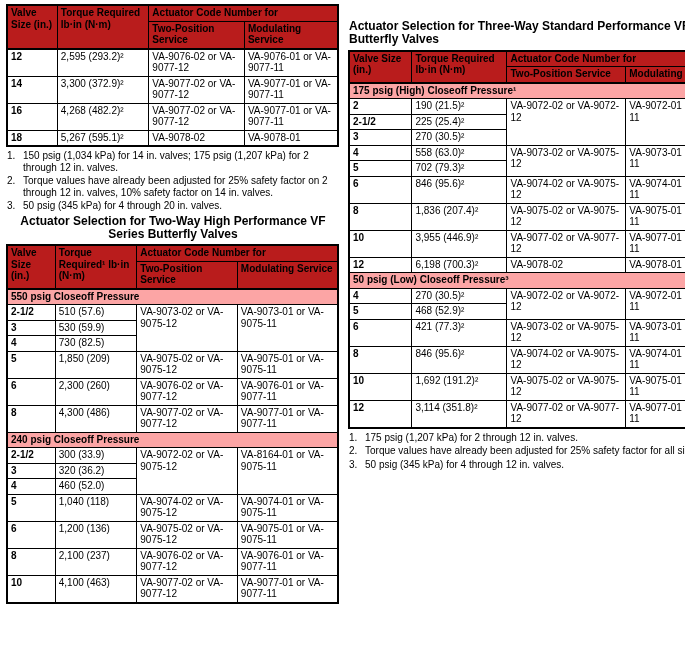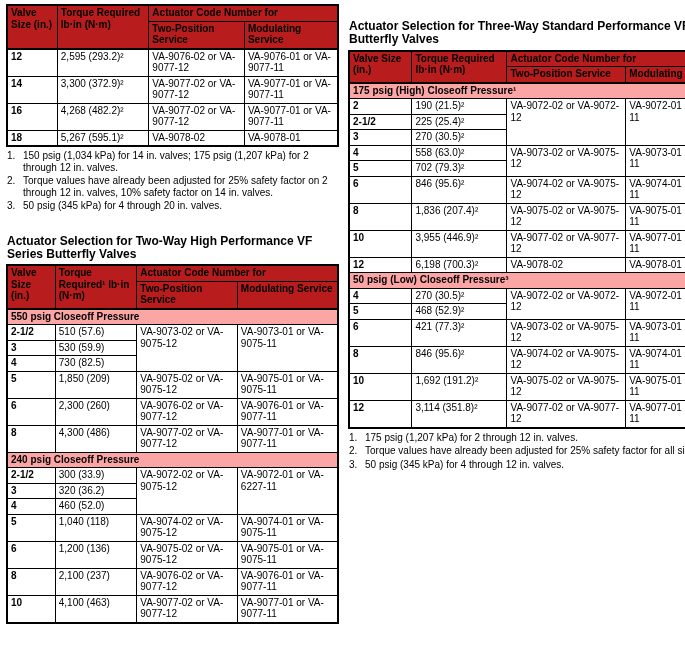--- a/index.html
+++ b/index.html
@@ -14,21 +14,21 @@
     font-size:15px;font-weight:bold;font-style:italic;
     margin:1px 0 18px 1px;letter-spacing:.1px;
   }
   .cols{display:flex;gap:9px;align-items:flex-start;}
   .col-left{width:333px;flex:none;}
   .col-right{width:400px;flex:none;padding-top:16px;}
   .table-heading{
     font-size:12px;font-weight:bold;line-height:1.12;
     margin:0 0 3px 1px;
   }
-  .table-heading.mt{margin-top:23px;}
+  .table-heading.mt{margin-top:3px;text-align:center;}
   table{
     border-collapse:collapse;width:100%;
     font-size:10px;line-height:1.15;table-layout:fixed;
     border:2px solid #000;
   }
   th,td{
     border:1px solid #000;
     padding:1px 3px 2px 3px;
     text-align:left;vertical-align:top;
     overflow-wrap:break-word;
@@ -165,21 +165,21 @@
                 <td rowspan="1">VA-9077-02 or VA-9077-12</td>
                 <td rowspan="1">VA-9077-01 or VA-9077-11</td>
               </tr>
               <tr class="section-row">
                 <td colspan="4">240 psig Closeoff Pressure</td>
               </tr>
               <tr>
                 <td class="size-cell">2-1/2</td>
                 <td>300 (33.9)</td>
                 <td rowspan="3">VA-9072-02 or VA-9075-12</td>
-                <td rowspan="3">VA-9072-01 or VA-6227-11</td>
+                <td rowspan="3">VA-8164-01 or VA-9075-11</td>
               </tr>
               <tr>
                 <td class="size-cell">3</td>
                 <td>320 (36.2)</td>
               </tr>
               <tr>
                 <td class="size-cell">4</td>
                 <td>460 (52.0)</td>
               </tr>
               <tr>

